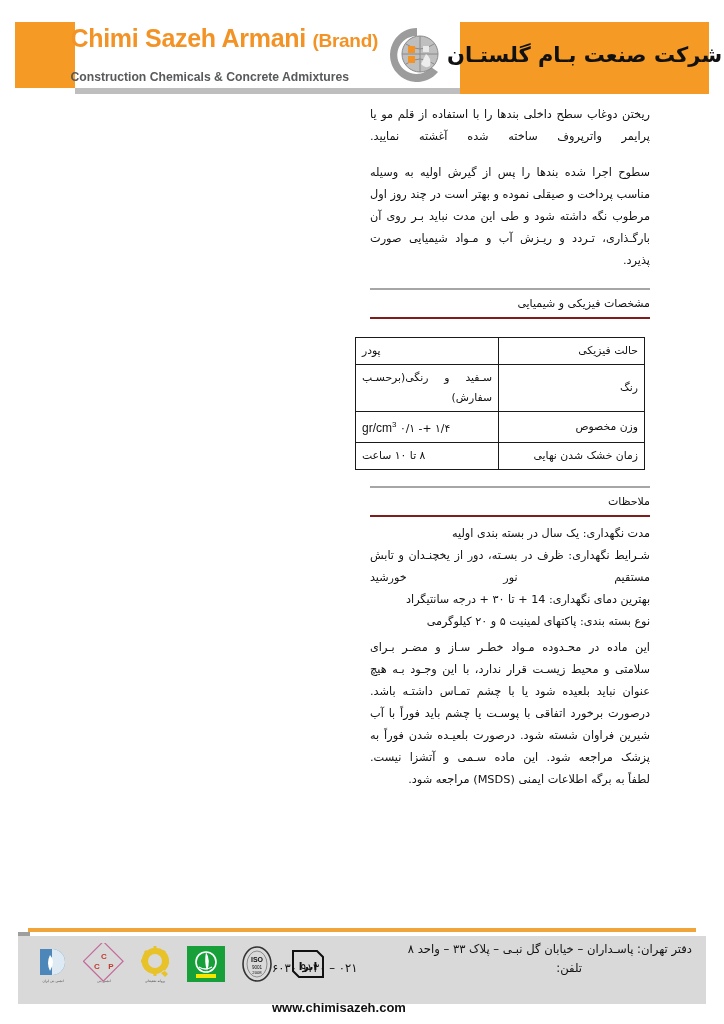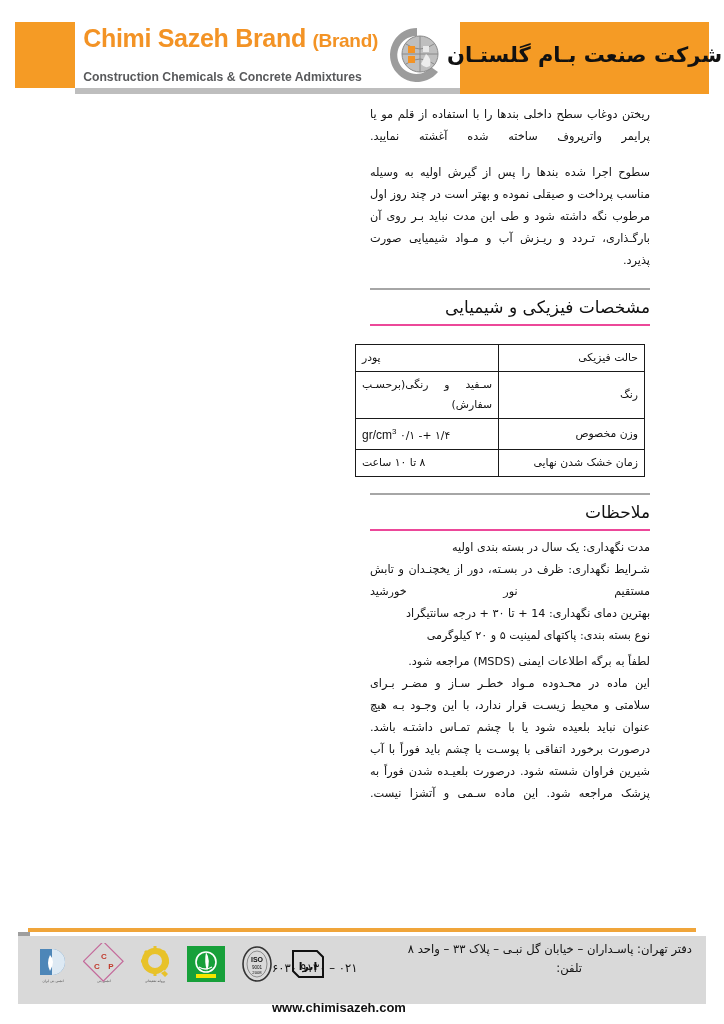--- a/index.html
+++ b/index.html
@@ -131,24 +131,24 @@
     text-align: justify;
     text-align-last: justify;
     margin: 0 0 14px 0;
   }
   .para:last-child { margin-bottom: 0; }
 
   
   .section-heading {
     margin: 16px 0 0 0;
     border-top: 2px solid #A6A6A6;
-    border-bottom: 2px solid #ec4899;
+    border-bottom: 2px solid #7f1d1d;
     padding: 7px 0 7px 0;
     font-family: "DejaVu Sans", sans-serif;
-    font-size: 17px;
+    font-size: 11px;
     font-weight: normal;
     color: #111111;
     text-align: right;
     direction: rtl;
   }
 
   
   .spec-table-wrap {
     margin-top: 18px;
   }
@@ -313,21 +313,21 @@
         <circle cx="34" cy="30" r="18" fill="#BFBFBF"></circle>
         <circle cx="34" cy="30" r="18" fill="none" stroke="#8A8A8A" stroke-width="1"></circle>
         <path d="M16 30 h36 M34 12 v36 M20 20 q14 10 28 0 M20 40 q14 -10 28 0" fill="none" stroke="#8A8A8A" stroke-width="1"></path>
         <rect x="22" y="22" width="7" height="7" fill="#F39325"></rect>
         <rect x="22" y="32" width="7" height="7" fill="#F39325"></rect>
         <rect x="37" y="22" width="6" height="6" fill="#E8E8E8"></rect>
         <path d="M40 30 q6 4 4 12 q-5 3 -9 -2 z" fill="#EDEDED"></path>
       </svg>
     </span>
     <span class="logo-text">
-      <span class="logo-title"><span>Chimi Sazeh Brand</span> <span class="brand-suffix">(Brand)</span></span>
+      <span class="logo-title"><span>Chimi Sazeh Armani</span> <span class="brand-suffix">(Brand)</span></span>
       <span class="logo-sub">Construction Chemicals &amp; Concrete Admixtures</span>
     </span>
   </div>
 
   <div class="header-orange-right">
     <span class="header-fa-name">شرکت صنعت بـام گلستـان</span>
   </div>
 
   <div class="header-rule-gray"></div>
   <div class="header-rule-orange"></div>
@@ -368,22 +368,22 @@
 
   <div class="section-heading">ملاحظات</div>
   <ul class="notes-list">
     <li class="single">مدت نگهداری: یک سال در بسته بندی اولیه</li>
     <li>شـرایط نگهداری: ظرف در بسـته، دور از یخچنـدان و تابش مستقیم نور خورشید</li>
     <li class="single">بهترین دمای نگهداری: 14 + تا ۳۰ + درجه سانتیگراد</li>
     <li class="single">نوع بسته بندی: پاکتهای لمینیت ۵ و ۲۰ کیلوگرمی</li>
   </ul>
 
   <div class="safety-body">
+    <p class="para">این ماده در محـدوده مـواد خطـر سـاز و مضـر بـرای سلامتی و محیط زیسـت قرار ندارد، با این وجـود بـه هیچ عنوان نباید بلعیده شود یا با چشم تمـاس داشتـه باشد. درصورت برخورد اتفاقی با پوسـت یا چشم باید فوراً با آب شیرین فراوان شسته شود. درصورت بلعیـده شدن فوراً به پزشک مراجعه شود. این ماده سـمی و آتشزا نیست.</p>
     <p class="para safety-last">لطفاً به برگه اطلاعات ایمنی (MSDS) مراجعه شود.</p>
-    <p class="para">این ماده در محـدوده مـواد خطـر سـاز و مضـر بـرای سلامتی و محیط زیسـت قرار ندارد، با این وجـود بـه هیچ عنوان نباید بلعیده شود یا با چشم تمـاس داشتـه باشد. درصورت برخورد اتفاقی با پوسـت یا چشم باید فوراً با آب شیرین فراوان شسته شود. درصورت بلعیـده شدن فوراً به پزشک مراجعه شود. این ماده سـمی و آتشزا نیست.</p>
   </div>
 
 </div>
 
 <div class="footer">
   <div class="footer-rule-gray"></div>
   <div class="footer-rule-orange"></div>
   <div class="footer-panel"></div>
 
   <div class="cert-row">

